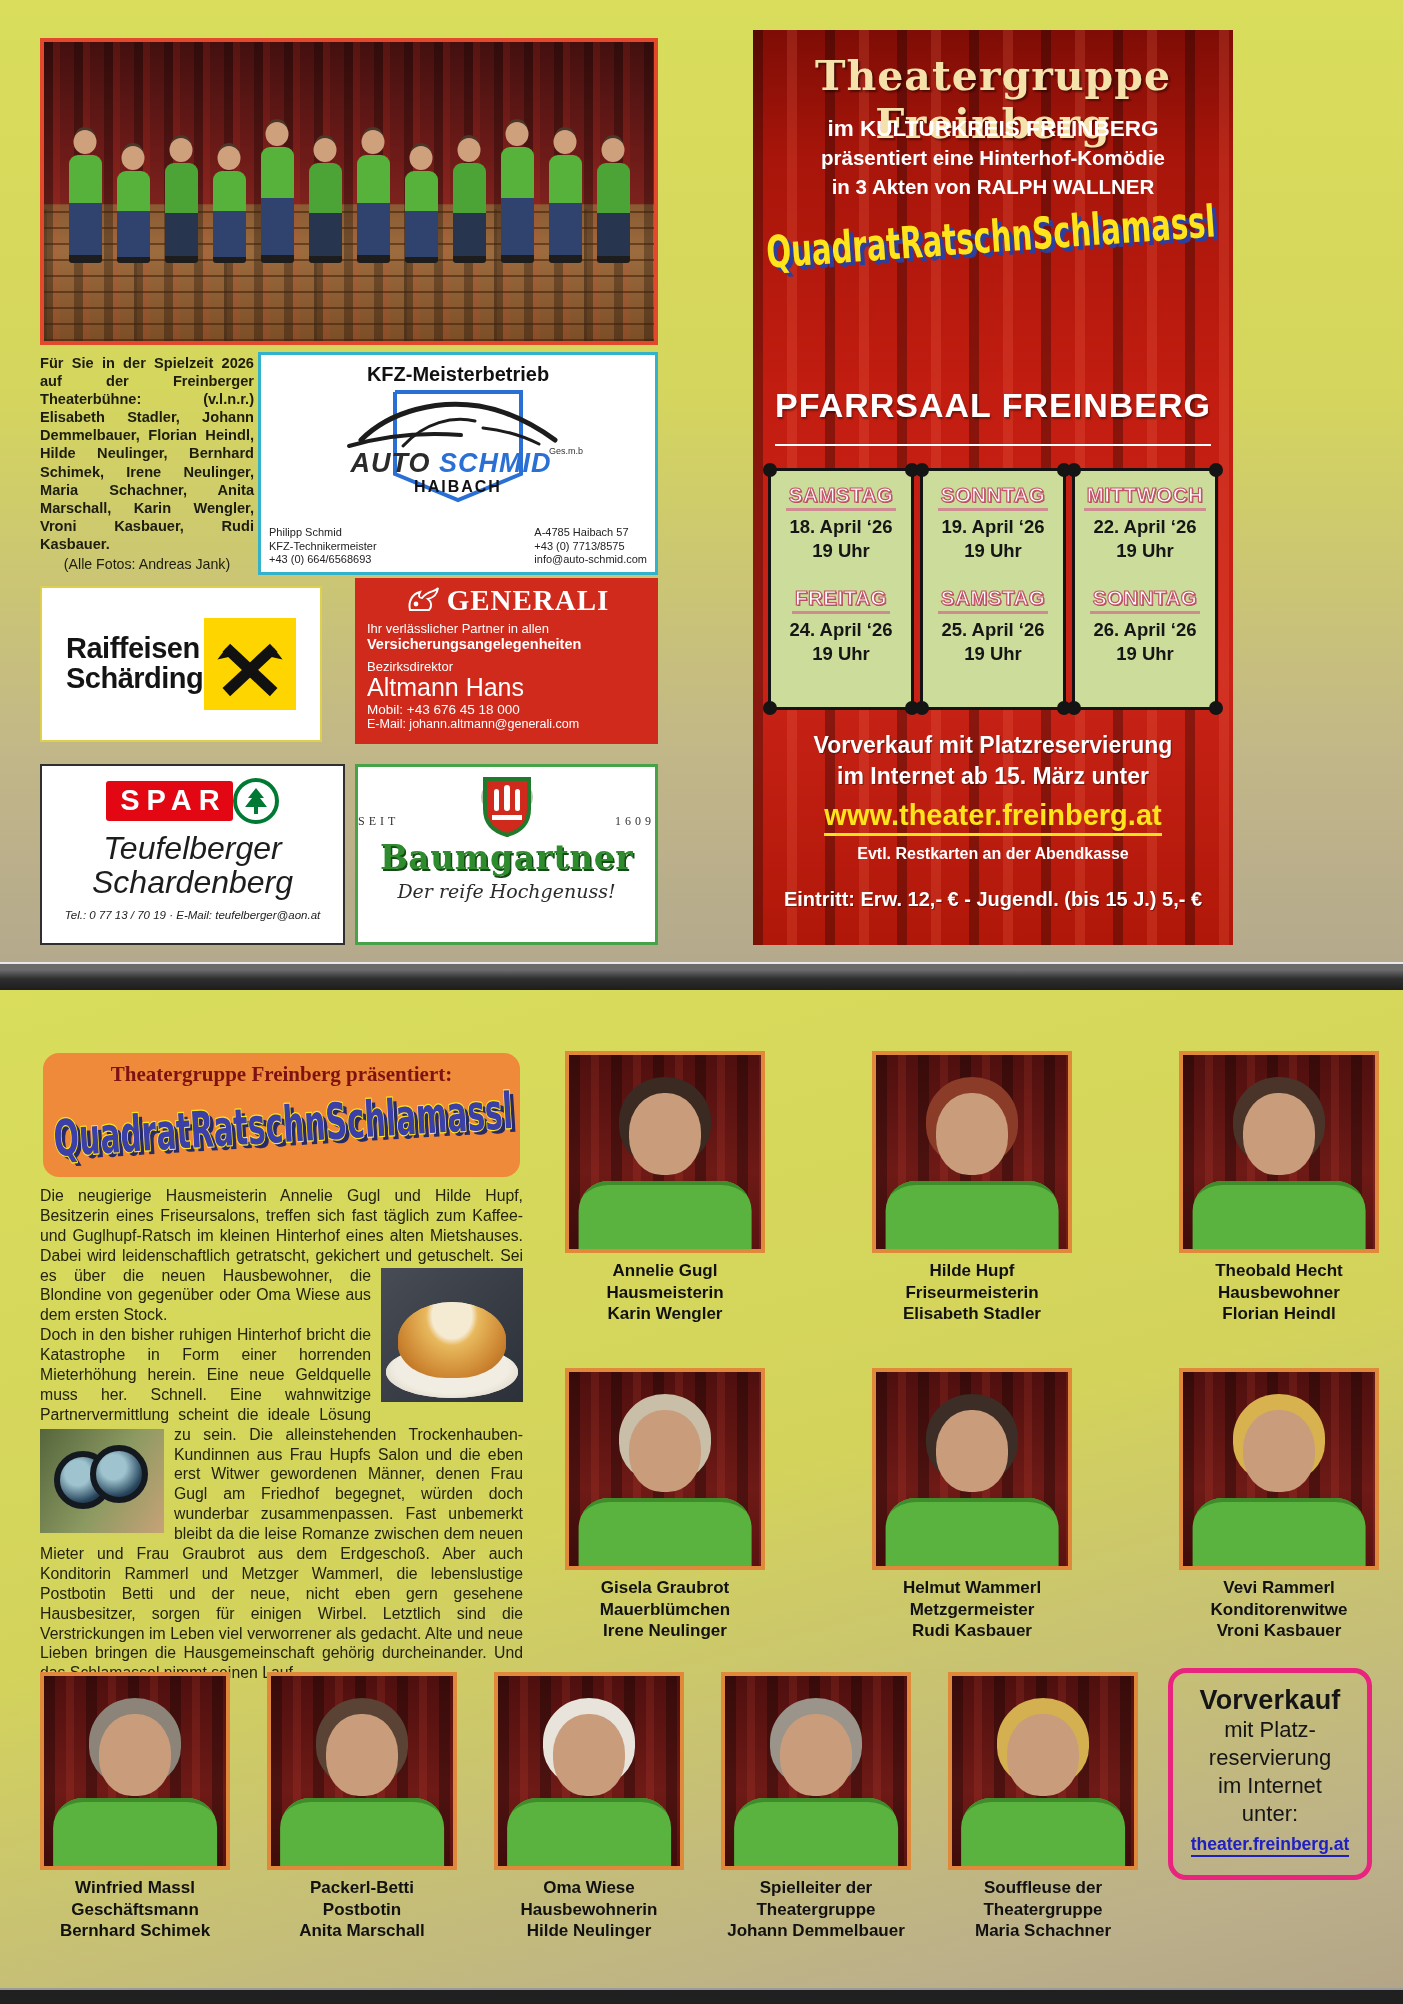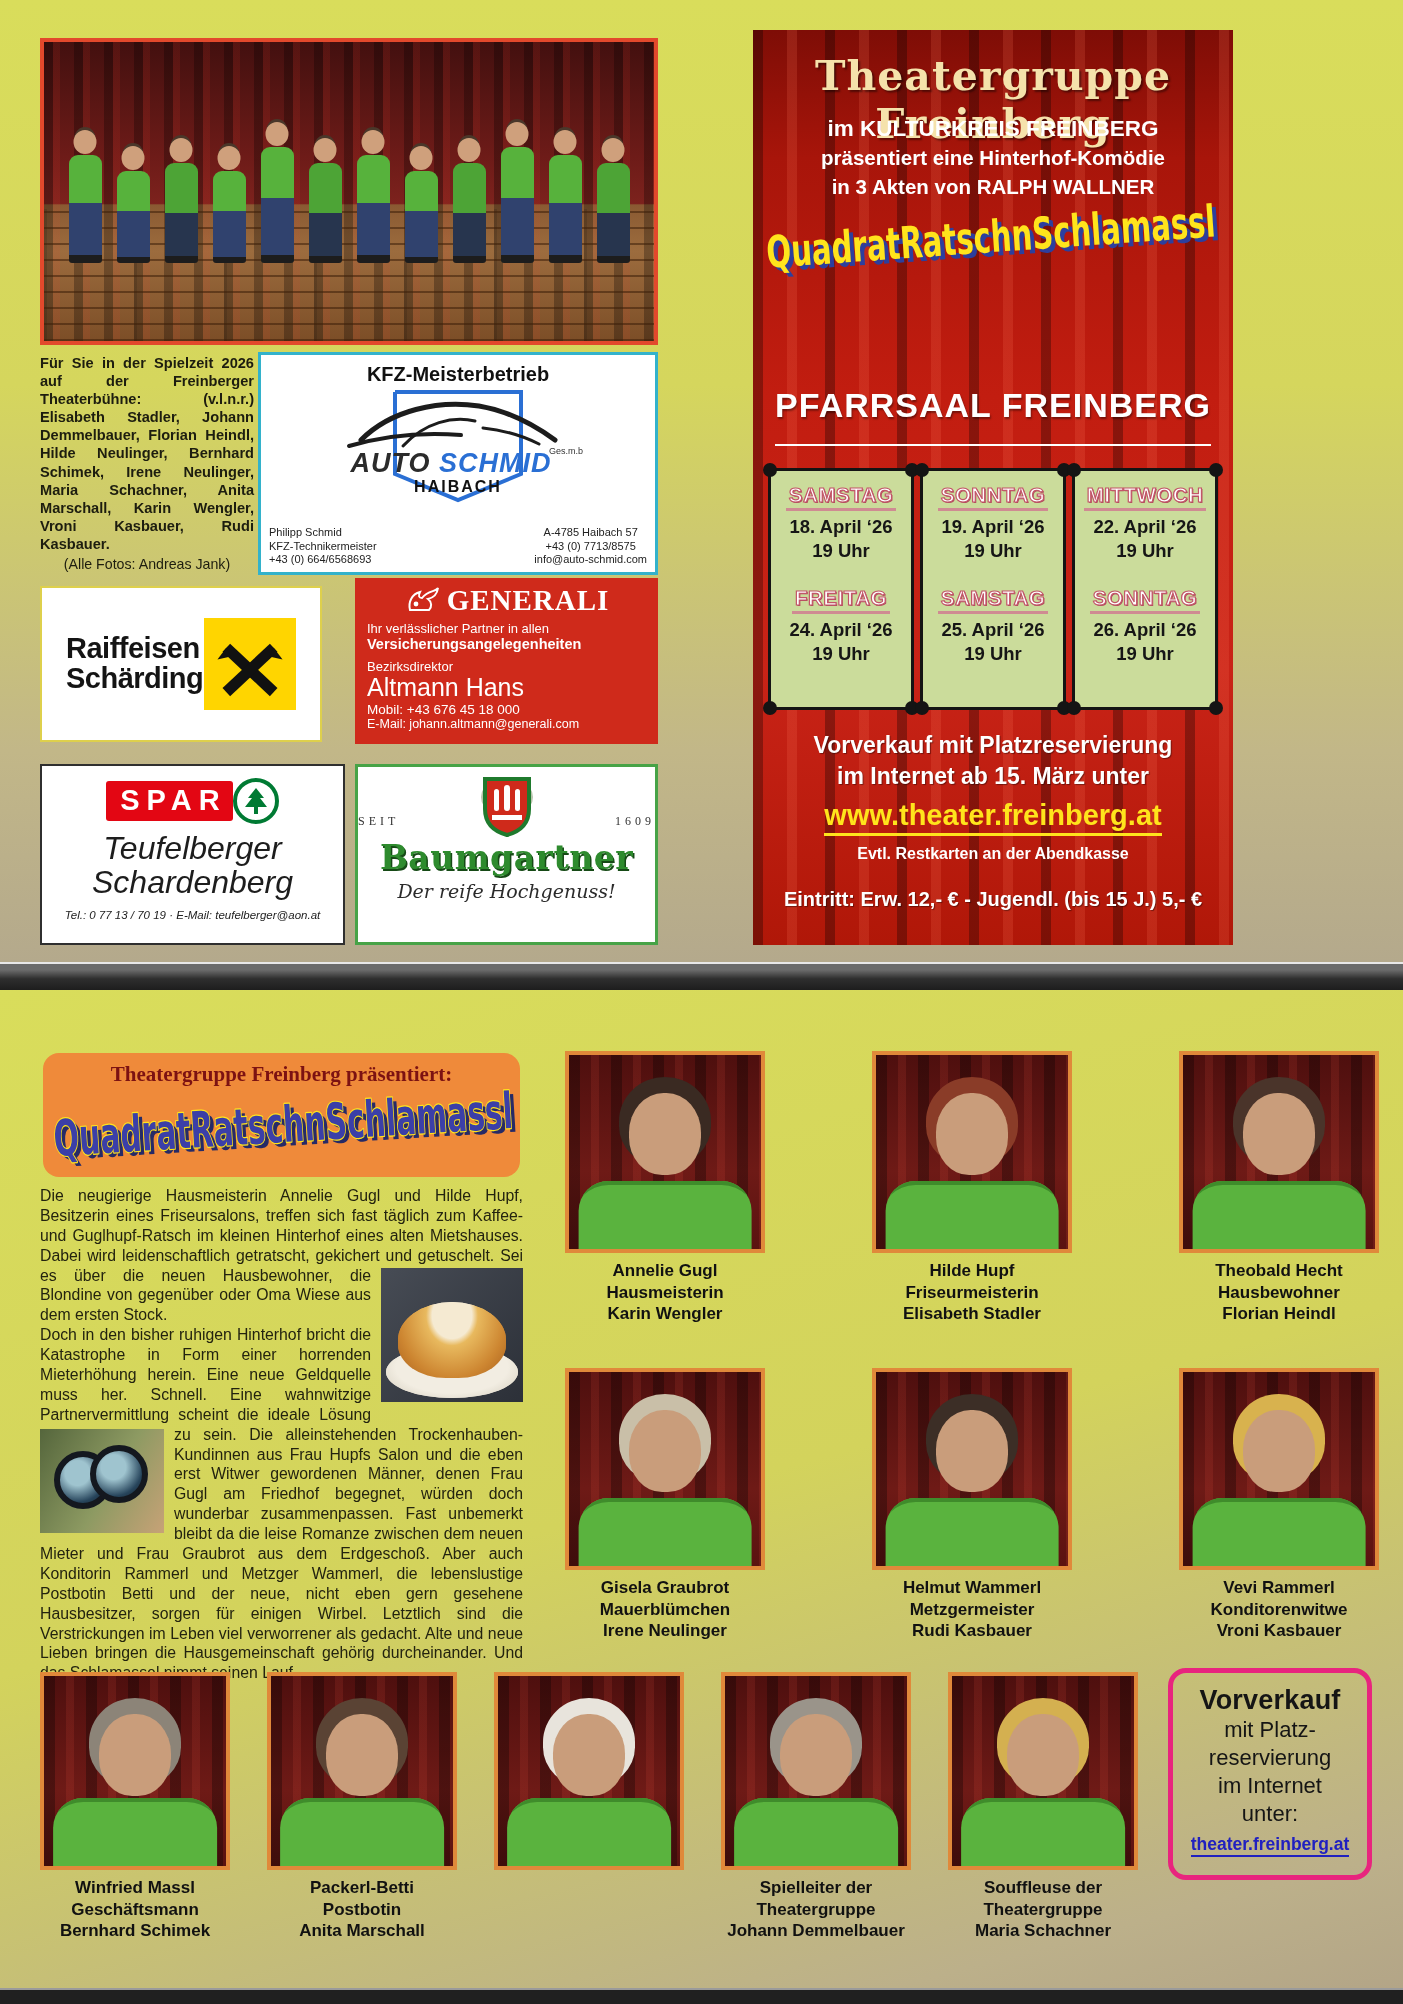--- a/index.html
+++ b/index.html
@@ -43,21 +43,21 @@
 
   
   .adbox{position:absolute;background:#fff;overflow:hidden;}
 
   
   .kfz{left:258px;top:352px;width:400px;height:223px;border:3px solid #33b2cb;}
   .kfz .ktitle{margin-top:8px;text-align:center;font-size:20px;font-weight:800;color:#111;}
   .kfz svg{display:block;margin:2px auto 0;}
   .kfz .contacts{position:absolute;left:8px;right:8px;bottom:5px;display:flex;
     justify-content:space-between;font-size:11px;line-height:1.25;color:#222;}
-  .kfz .contacts .r{text-align:center;}
+  .kfz .contacts .r{text-align:left;}
 
   
   .raiff{left:40px;top:586px;width:282px;height:156px;border:2px solid #ded04c;
     display:flex;align-items:center;justify-content:space-between;padding:10px 24px;}
   .raiff .rtxt{font-weight:800;font-size:29px;line-height:1.02;color:#141414;letter-spacing:-.5px;}
   .raiff .rlogo{width:92px;height:92px;background:#ffd500;display:flex;align-items:center;justify-content:center;}
 
   
   .gen{left:355px;top:578px;width:303px;height:166px;background:#cf2a1b;color:#fff;padding:6px 12px 6px;}
   .gen .gbrand{display:flex;align-items:center;justify-content:center;gap:7px;}
@@ -476,20 +476,25 @@
       <span>Postbotin</span>
       <span>Anita Marschall</span>
     </figcaption>
   </figure>
   <figure class="cast c190" style="left: 494px; top: 1672px; --hair: #e8e4dc;">
     <div class="cphoto">
         <i class="hair"></i>
         <i class="head"></i>
         <i class="shirt"></i>
       </div>
+    <figcaption>
+      <span>Oma Wiese</span>
+      <span>Hausbewohnerin</span>
+      <span>Hilde Neulinger</span>
+    </figcaption>
   </figure>
   <figure class="cast c190" style="left: 721px; top: 1672px; --hair: #9a948a;">
     <div class="cphoto">
         <i class="hair"></i>
         <i class="head"></i>
         <i class="shirt"></i>
       </div>
     <figcaption>
       <span>Spielleiter der</span>
       <span>Theatergruppe</span>

